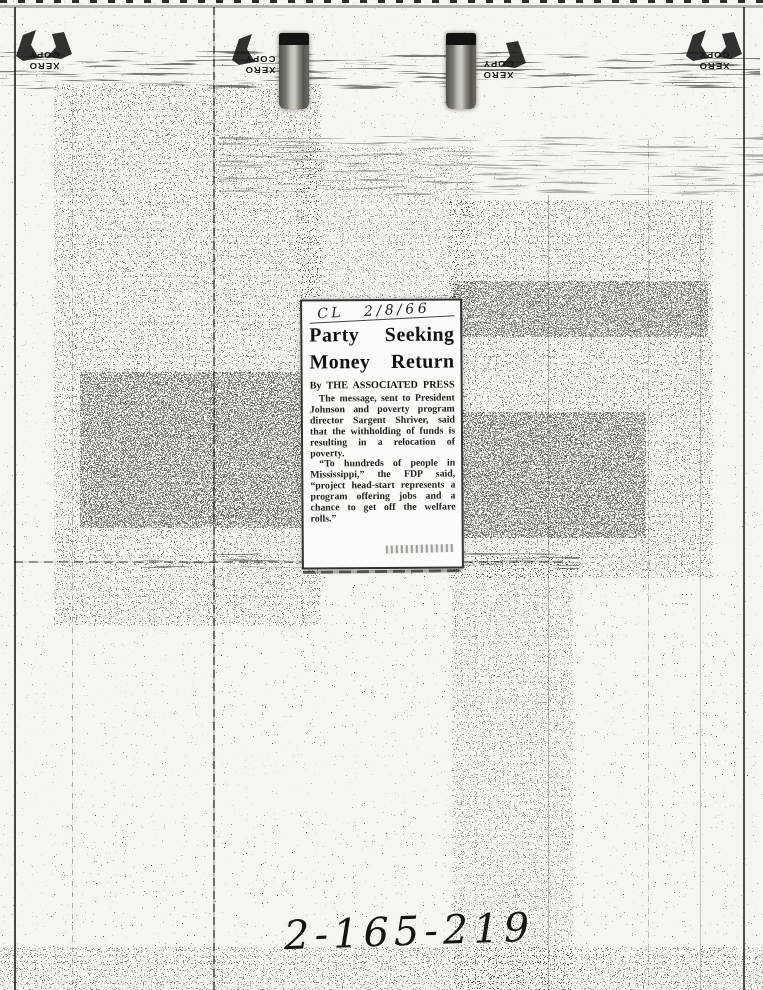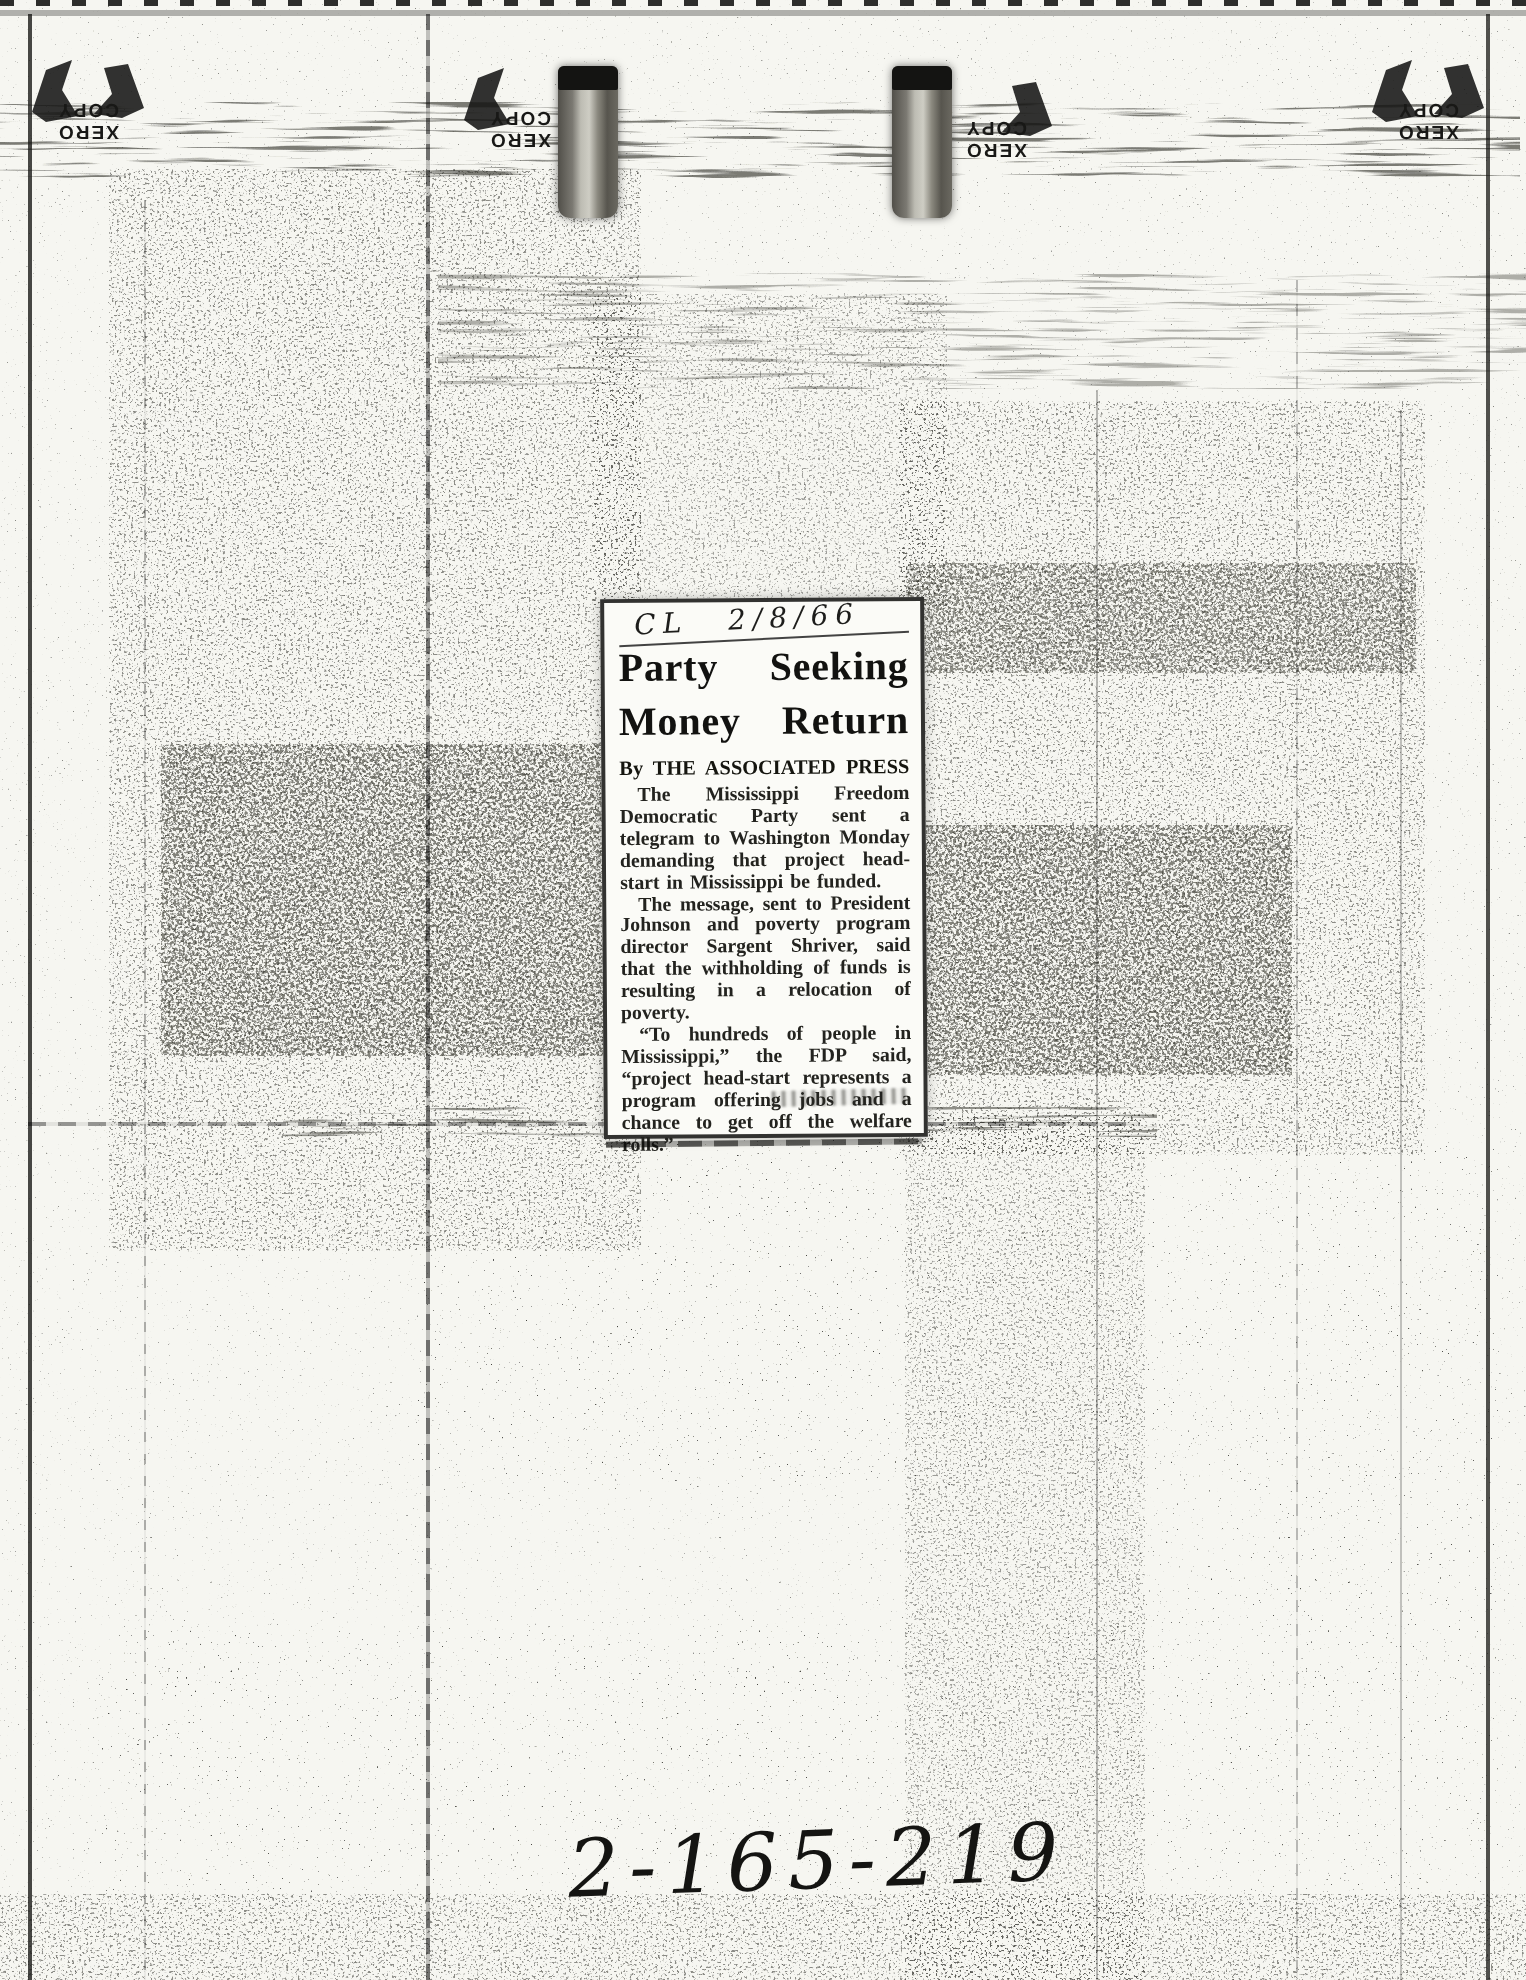--- a/index.html
+++ b/index.html
@@ -181,21 +181,20 @@
   <div class="tab tab2">
     <div class="tab-cap"></div>
   </div>
 
   <div class="clipping">
     <div class="clip-annotation">CL 2/8/66</div>
     <div class="headline">Party Seeking</div>
     <div class="headline">Money Return</div>
     <div class="byline">By THE ASSOCIATED PRESS</div>
     <div class="clip-body">
-      <p>The Mississippi Freedom Democratic Party sent a telegram to Washington Monday demanding that project head-start in Mississippi be funded.</p>
       <p>The message, sent to President Johnson and poverty program director Sargent Shriver, said that the withholding of funds is resulting in a relocation of poverty.</p>
       <p>“To hundreds of people in Mississippi,” the FDP said, “project head-start represents a program offering jobs and a chance to get off the welfare rolls.”</p>
     </div>
     <div class="clip-smudge"></div>
   </div>
   <div class="clip-rule"></div>
 
   <div class="catalog">2-165-219</div>
 
 </div>

